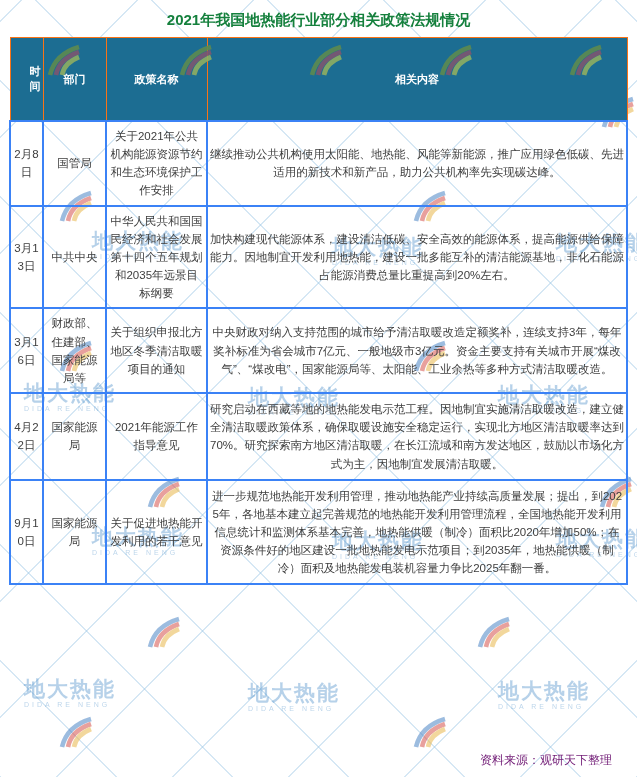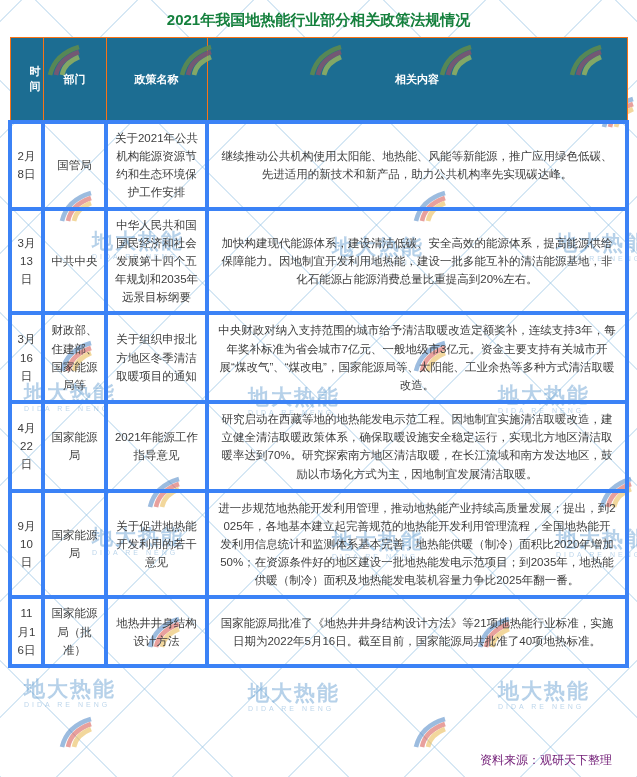--- a/index.html
+++ b/index.html
@@ -44,28 +44,28 @@
     border-collapse:collapse; table-layout:fixed;
     width:617px; margin:7px auto 0;
   }
   table.policy th {
     background:#1c6d92; color:#ffffff;
     font-size:11px; font-weight:bold;
     border:1px solid #f97316;
     height:44px; padding:19px;
   }
   table.policy td {
-    border:4px solid #3b82f6;
+    border:2px solid #3b82f6;
     font-size:11.5px; color:#3d3d3d;
     text-align:center; vertical-align:middle;
     padding:5px 3px; line-height:1.58;
     background:transparent;
     word-break:break-all;
   }
-  table.policy td.content { padding:6px 9px; }
+  table.policy td.content { padding:6px 1px; }
   .source {
     position:absolute; bottom:8px; right:25px; z-index:1;
     font-size:12px; color:#701a75;
   }
 </style>
 </head>
 <body>
 
 <div class="wm-layer">
   <div class="crosshatch"></div>
@@ -182,26 +182,20 @@
       <td>国家能源局</td>
       <td>2021年能源工作指导意见</td>
       <td class="content">研究启动在西藏等地的地热能发电示范工程。因地制宜实施清洁取暖改造，建立健全清洁取暖政策体系，确保取暖设施安全稳定运行，实现北方地区清洁取暖率达到70%。研究探索南方地区清洁取暖，在长江流域和南方发达地区，鼓励以市场化方式为主，因地制宜发展清洁取暖。</td>
     </tr>
     <tr>
       <td>9月10日</td>
       <td>国家能源局</td>
       <td>关于促进地热能开发利用的若干意见</td>
       <td class="content">进一步规范地热能开发利用管理，推动地热能产业持续高质量发展；提出，到2025年，各地基本建立起完善规范的地热能开发利用管理流程，全国地热能开发利用信息统计和监测体系基本完善，地热能供暖（制冷）面积比2020年增加50%；在资源条件好的地区建设一批地热能发电示范项目；到2035年，地热能供暖（制冷）面积及地热能发电装机容量力争比2025年翻一番。</td>
     </tr>
-    <tr>
-      <td>11月16日</td>
-      <td>国家能源局（批准）</td>
-      <td>地热井井身结构设计方法</td>
-      <td class="content">国家能源局批准了《地热井井身结构设计方法》等21项地热能行业标准，实施日期为2022年5月16日。截至目前，国家能源局共批准了40项地热标准。</td>
-    </tr>
   </tbody>
 </table>
 
 <div class="source">资料来源：观研天下整理</div>
 
 <div class="over-layer">
     <div class="logo header-logo" style="left: 46px; top: 44px;"><svg width="36" height="32" viewBox="0 0 36 32">
         <path d="M4 31 Q9 10 33 3" fill="none" stroke="#5d8a50" stroke-width="4.6"></path>
         <path d="M10 31 Q13 15 33 8" fill="none" stroke="#7d5670" stroke-width="4.6"></path>
         <path d="M16 31 Q18 19 33 13" fill="none" stroke="#8fae62" stroke-width="4.6"></path>

